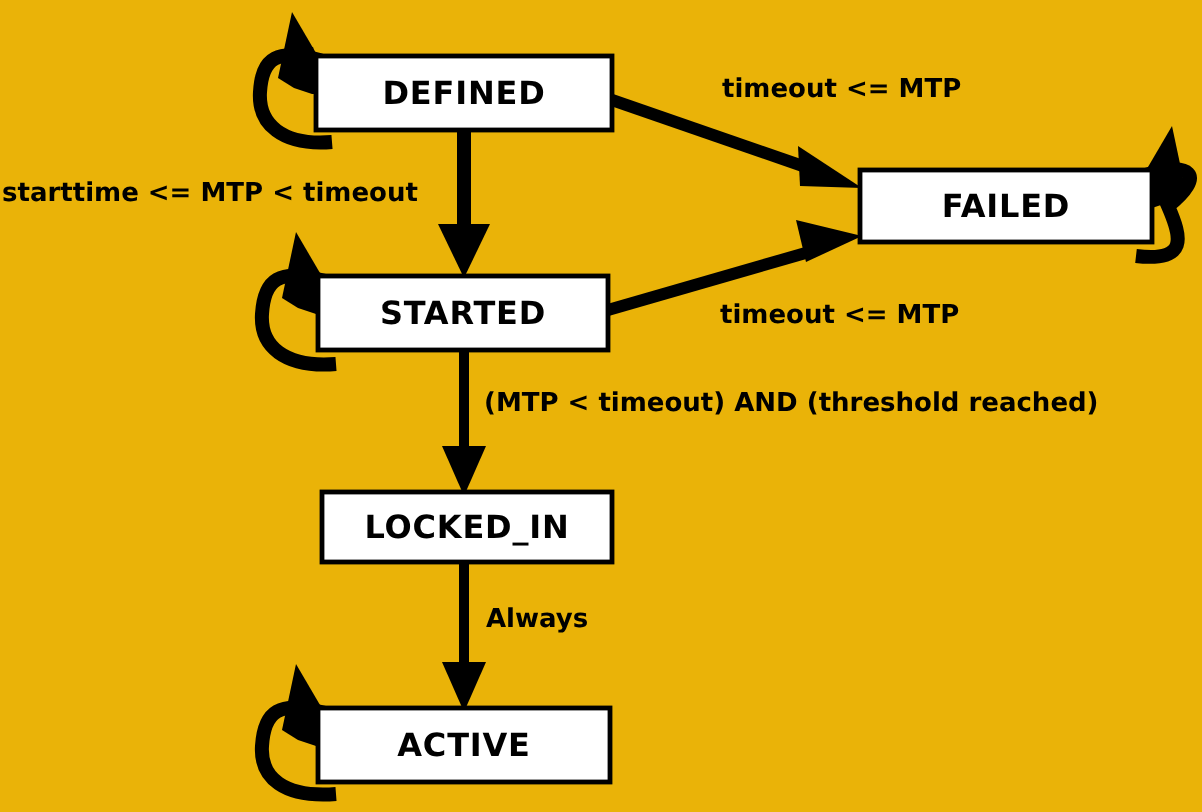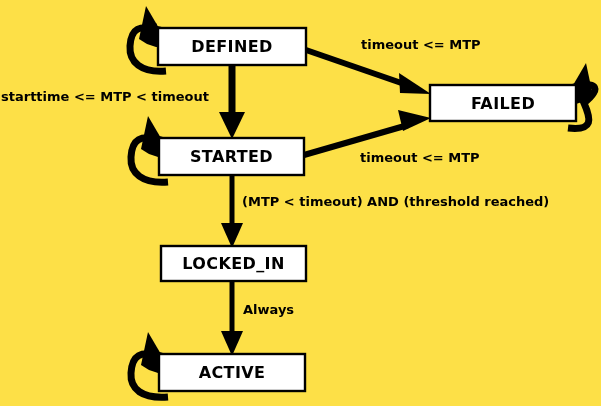--- a/index.html
+++ b/index.html
@@ -4,21 +4,21 @@
 <style>
   html, body {
     margin: 0;
     padding: 0;
     background: #ffffff;
   }
   #diagram-root {
     position: relative;
     width: 601px;
     height: 406px;
-    background: #fde047;
+    background: #eab308;
     font-family: "DejaVu Sans", sans-serif;
     overflow: hidden;
   }
   #diagram-svg {
     position: absolute;
     left: 0;
     top: 0;
     width: 601px;
     height: 406px;
   }

